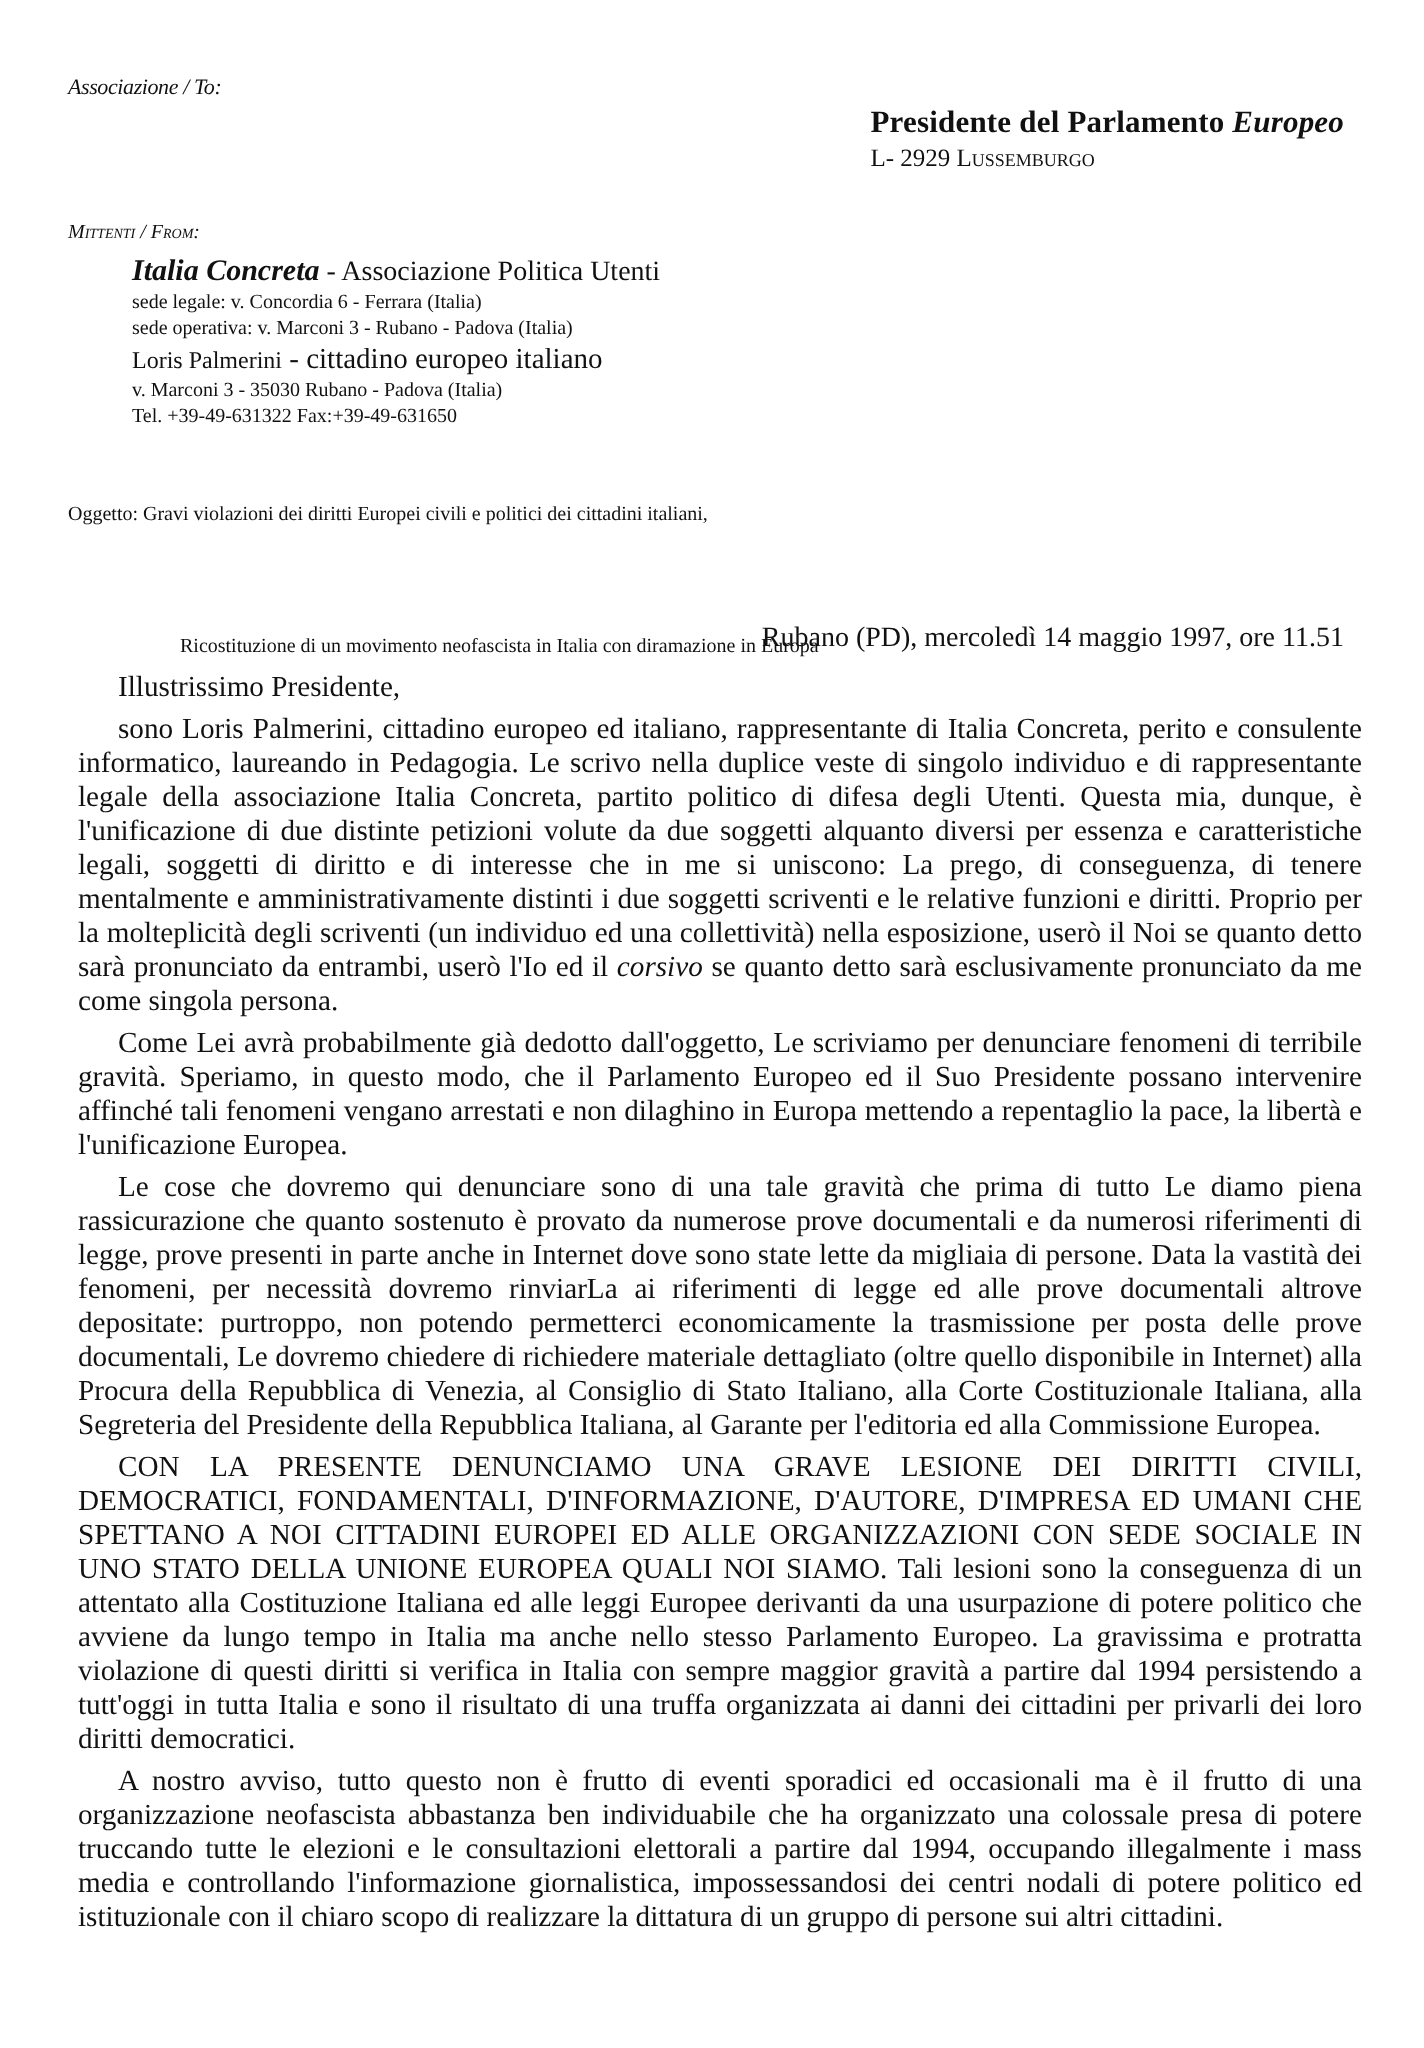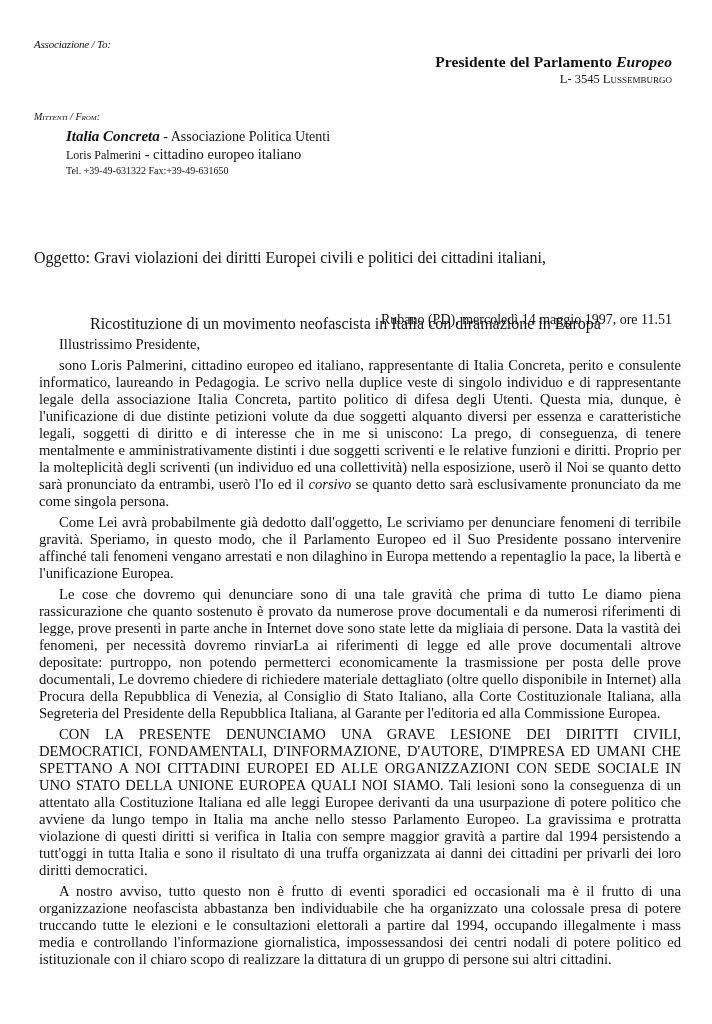--- a/index.html
+++ b/index.html
@@ -6,69 +6,72 @@
     body {
       width: 712px; height: 1024px; position: relative; overflow: hidden;
       font-family: "Liberation Serif", "DejaVu Serif", serif;
       color: #111111;
     }
     .to-label {
       position: absolute; left: 34px; top: 38px;
       font-size: 11px; font-style: italic; letter-spacing: -0.2px;
     }
     .recipient {
-      position: absolute; right: 40px; top: 52px; text-align: right;
+      position: absolute; right: 40px; top: 52px; 
     }
     .recipient .r1, .recipient .r2 {
       font-weight: bold; font-size: 15.5px; line-height: 19px; letter-spacing: 0.1px;
     }
     .recipient .r3 {
       font-size: 12.5px; line-height: 16px; font-variant: small-caps;
     }
     .from-label {
       position: absolute; left: 34px; top: 111px;
       font-size: 10px; font-style: italic; font-variant: small-caps;
     }
     .sender { position: absolute; left: 34px; top: 128px; margin-left: 32px; }
     .sender .org-line { font-size: 14px; line-height: 17px; }
     .sender .org-name { font-weight: bold; font-style: italic; font-size: 15px; }
     .sender .small { font-size: 10px; line-height: 13px; }
     .sender .person-line { font-size: 14.5px; line-height: 18px; }
     .sender .person-name { font-weight: normal; font-size: 12px; }
     .subject {
       position: absolute; left: 34px; top: 249px;
-      font-size: 16px; line-height: 18px; width: 650px;
+      font-size: 10px; line-height: 18px; width: 650px;
     }
     .subject .subject-indent { padding-left: 56px; margin-top: 48px; }
     .date-line {
       position: absolute; right: 40px; top: 312px;
       font-size: 14px;
     }
     .body {
       position: absolute; left: 35px; top: 332px; width: 650px;
       font-size: 14.6px; line-height: 17px; text-align: justify;
     }
     .body p { margin: 4px; text-indent: 20px; }
     .body .salutation { text-indent: 20px; }
   </style>
 </head>
 <body>
 
 <div class="to-label">Associazione / To:</div>
 
 <div class="recipient">
   <div class="r1"><span>Presidente del Parlamento </span><i>Europeo</i></div>
-  <div class="r3">L- 3545 Lussemburgo</div>
+  <div class="r3">L- 2929 Lussemburgo</div>
 </div>
 
 <div class="from-label">Mittenti / From:</div>
 
 <div class="sender">
   <div class="org-line"><span class="org-name">Italia Concreta</span><span>  - Associazione Politica Utenti</span></div>
+  <div class="small">sede legale: v. Concordia 6 - Ferrara (Italia)</div>
+  <div class="small">sede operativa: v. Marconi 3 - Rubano - Padova (Italia)</div>
   <div class="person-line"><span class="person-name">Loris Palmerini</span><span> - cittadino europeo italiano</span></div>
+  <div class="small">v. Marconi 3 - 35030 Rubano - Padova (Italia)</div>
   <div class="small">Tel. +39-49-631322  Fax:+39-49-631650</div>
 </div>
 
 <div class="subject">
   <div><span>Oggetto: </span><span>Gravi violazioni dei diritti Europei civili e politici dei cittadini italiani,</span></div>
   <div class="subject-indent">Ricostituzione di un movimento neofascista in Italia con diramazione in Europa</div>
 </div>
 
 <div class="date-line">Rubano (PD), mercoledì 14 maggio 1997, ore 11.51</div>
 

